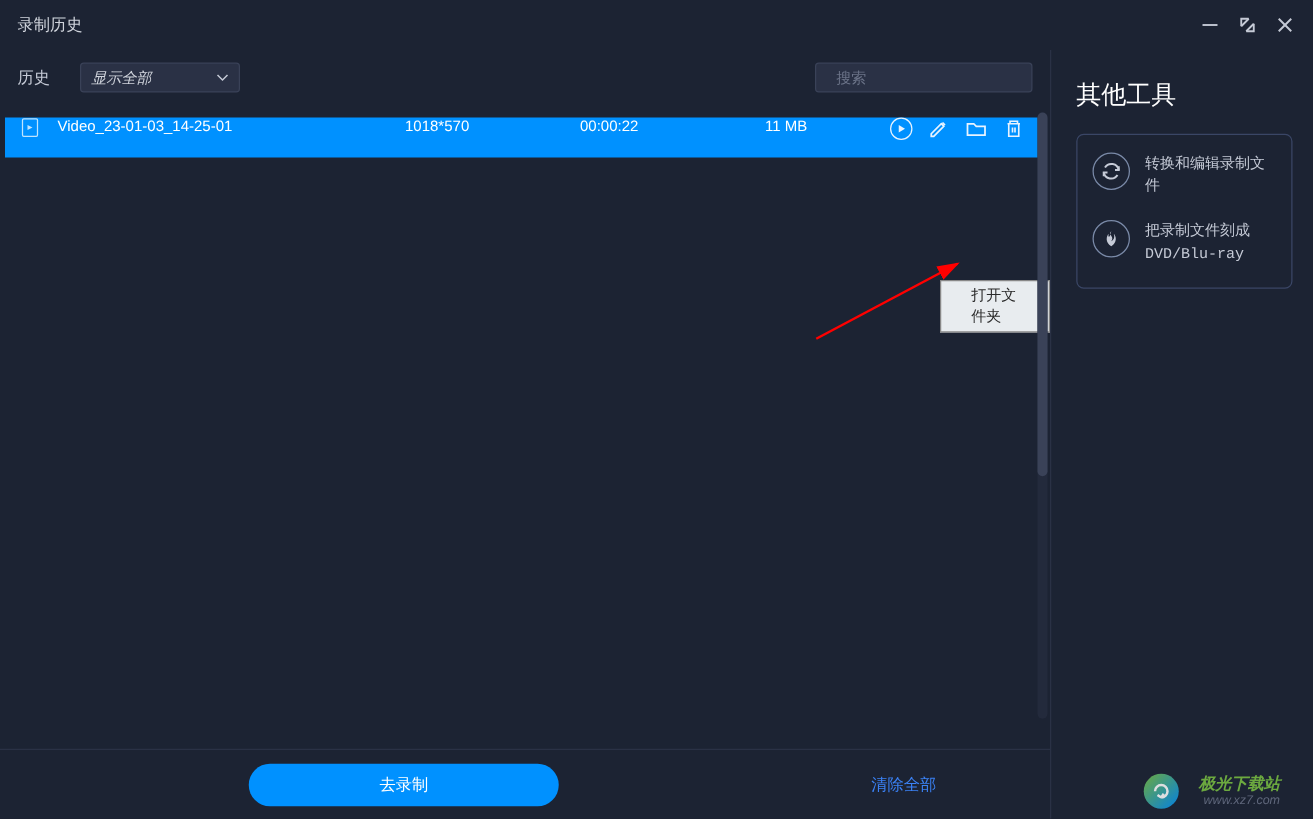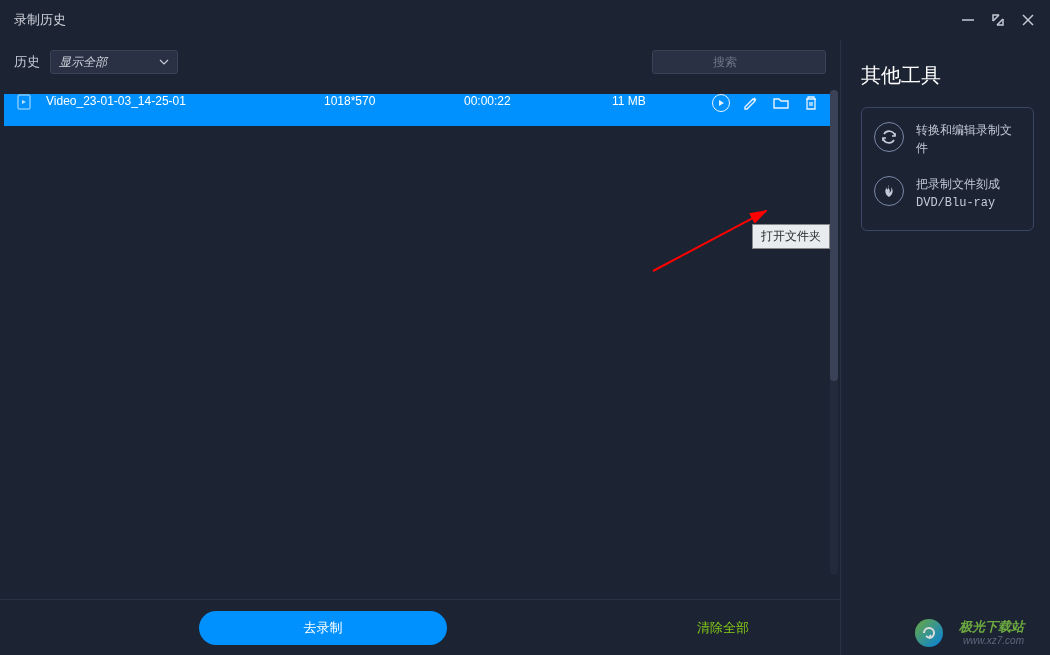--- a/index.html
+++ b/index.html
@@ -21,21 +21,21 @@
   justify-content: space-between;
 }
 .titlebar-left { display: flex; align-items: center; gap: 8px; }
 .titlebar-right { display: flex; align-items: center; gap: 14px; }
 .win-icon { width: 16px; height: 16px; cursor: pointer; color: #c5cad6; }
 .toolbar {
   height: 44px;
   display: flex;
   align-items: center;
   padding: 0 14px;
-  gap: 10px;
+  gap: 24px;
 }
 .history-label { font-size: 13px; color: #c5cad6; }
 .dropdown {
   width: 128px;
   height: 24px;
   background: #2a3145;
   border: 1px solid #3a4258;
   border-radius: 3px;
   display: flex;
   align-items: center;
@@ -57,21 +57,20 @@
   gap: 8px;
   margin-left: auto;
 }
 .search-input {
   flex: 1;
   background: none;
   border: none;
   outline: none;
   color: #c5cad6;
   font-size: 12px;
-  margin-left: 44px;
 }
 .search-input::placeholder { color: #6b7388; }
 .content {
   display: flex;
   height: calc(100% - 40px);
 }
 .main-panel {
   width: 840px;
   display: flex;
   flex-direction: column;
@@ -115,21 +114,21 @@
   background: #0091ff;
   border-radius: 17px;
   display: flex;
   align-items: center;
   justify-content: center;
   color: #fff;
   font-size: 13px;
   cursor: pointer;
   margin-left: 108px;
 }
-.clear-link { color: #84cc16; font-size: 13px; cursor: pointer; }
+.clear-link { color: #3b82f6; font-size: 13px; cursor: pointer; }
 .side-panel {
   width: 210px;
   padding: 22px 16px 0 20px;
   border-left: 1px solid #2a3145;
   font-family: Liberation Mono, monospace;
 }
 .side-title { font-size: 20px; color: #fff; font-weight: 400; margin-bottom: 18px; }
 .tools-box {
   border: 1px solid #3a4666;
   border-radius: 6px;
@@ -153,21 +152,21 @@
   flex-shrink: 0;
 }
 .tool-label { font-size: 12px; line-height: 1.5; color: #c5cad6; }
 .tooltip {
   position: absolute;
   top: 140px;
   left: 752px;
   background: #e8ecef;
   color: #2a2a2a;
   font-size: 12px;
-  padding: 3px 8px;
+  padding: 3px 24px;
   border: 1px solid #888;
 }
 .arrow {
   position: absolute;
   top: 122px;
   left: 648px;
   pointer-events: none;
 }
 .watermark {
   position: absolute;

